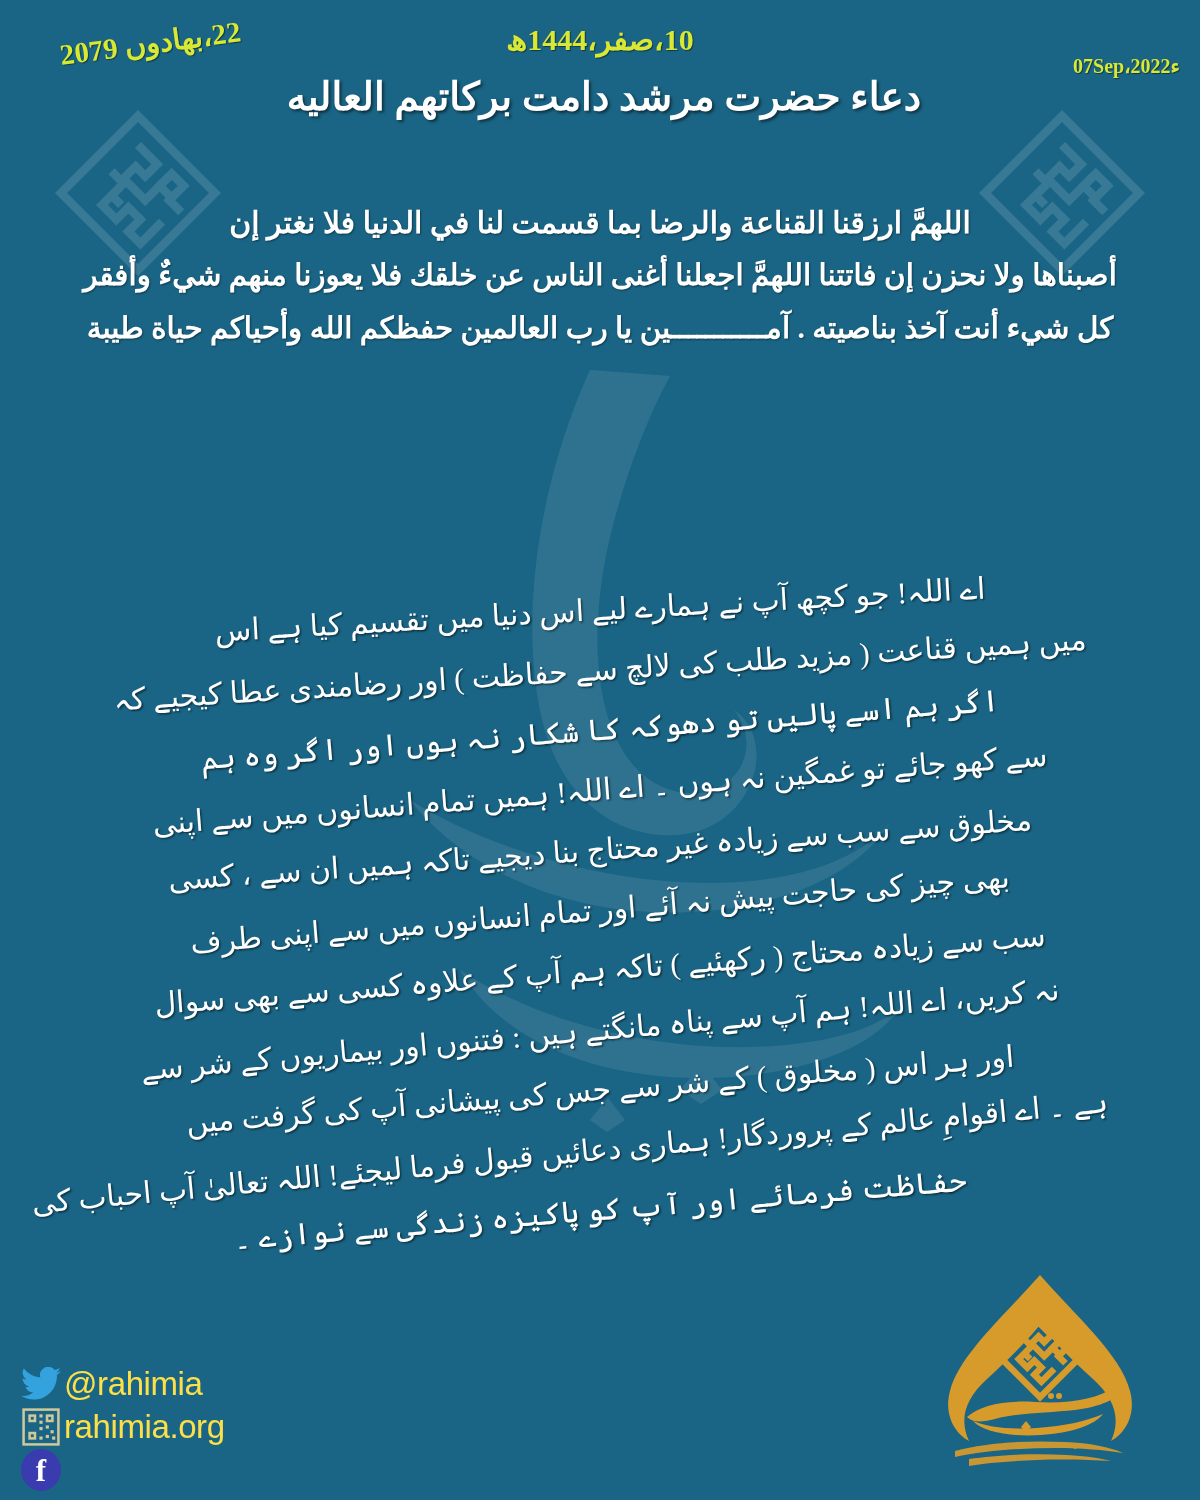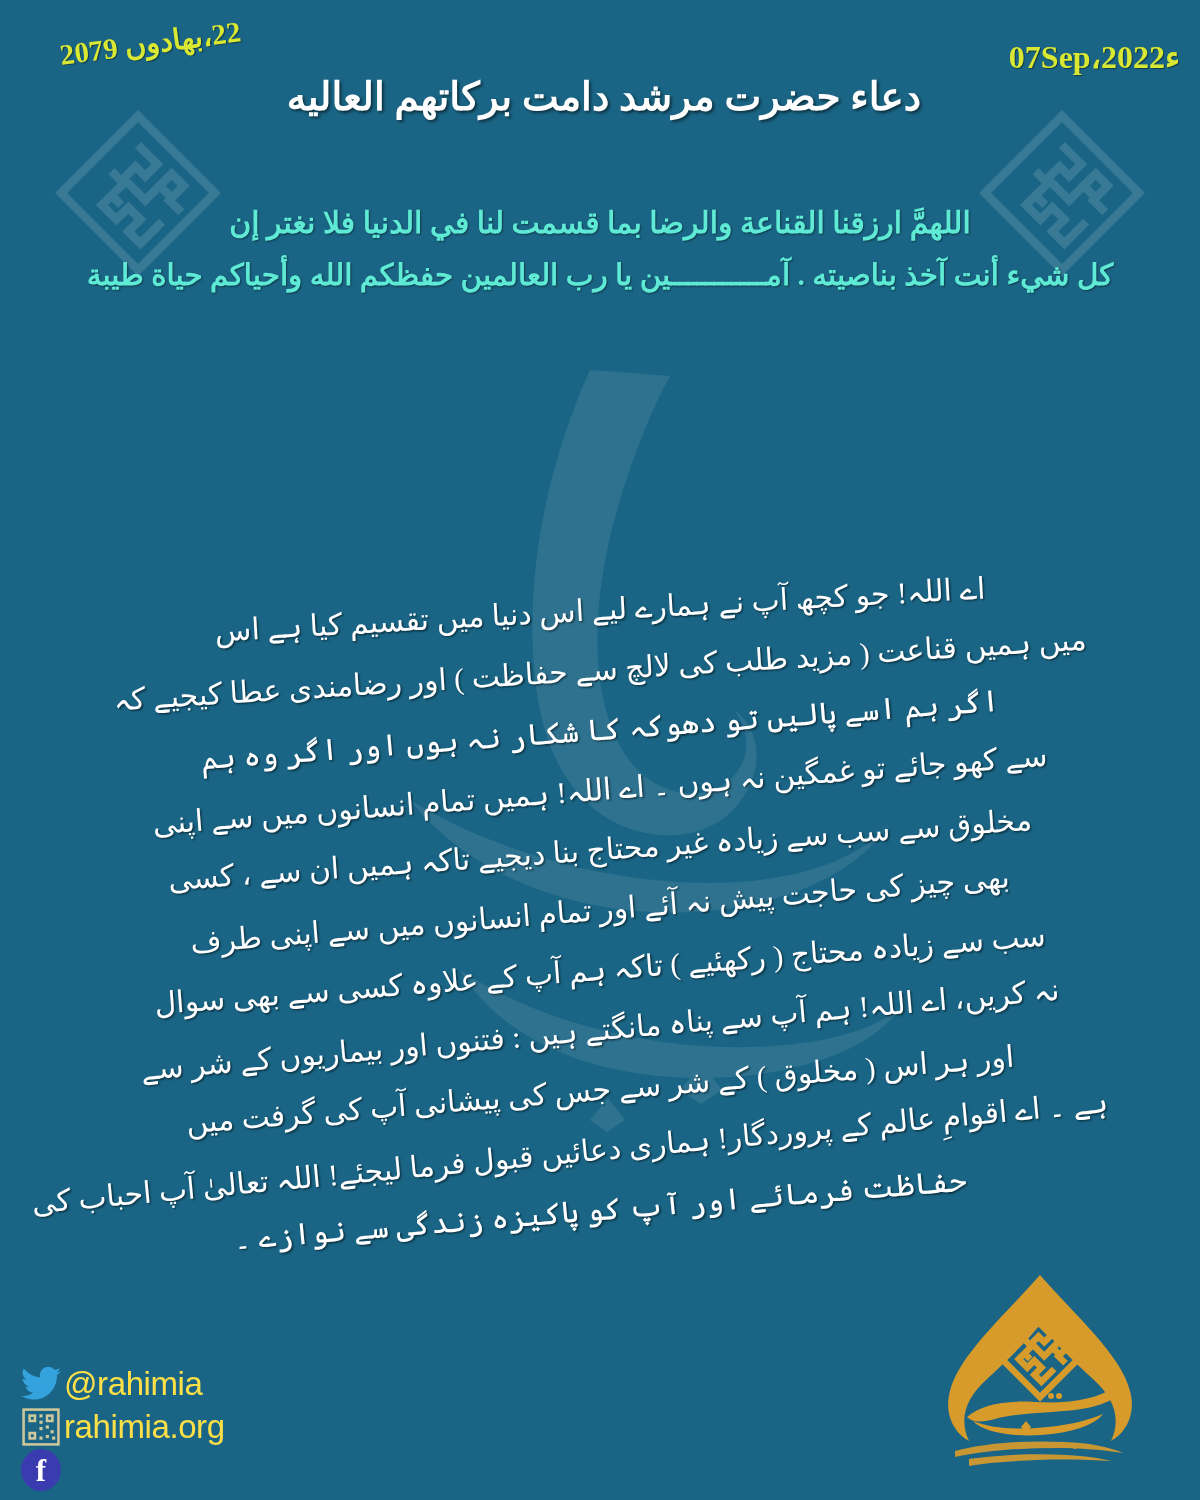--- a/index.html
+++ b/index.html
@@ -31,21 +31,21 @@
     position:absolute;
     color:#d9e832;
     font-family:"Liberation Serif", serif;
     font-weight:bold;
     text-shadow:1px 1px 1px rgba(0,0,0,.45);
     white-space:nowrap;
     direction:rtl;
   }
   .date-hijri { left:0; right:0; top:22px; text-align:center; font-size:30px; }
   .date-desi  { left:60px; top:38px; font-size:29px; transform:rotate(-7.5deg); transform-origin:left center; }
-  .date-greg  { right:20px; top:38px; font-size:32px; direction:ltr; }
+  .date-greg  { right:20px; top:54px; font-size:20px; direction:ltr; }
 
   
   .title-bar {
     position:absolute; top:74px; left:4px; width:1200px;
     text-align:center; z-index:4;
   }
   .main-title {
     display:inline-block;
     color:#ffffff;
     font-family:"Liberation Serif", serif;
@@ -55,21 +55,21 @@
     direction:rtl;
     text-shadow:2px 2px 3px rgba(0,0,0,.5);
   }
 
   
   .arabic-block {
     position:absolute; top:196px; left:60px; width:1080px;
     z-index:4; text-align:center; direction:rtl;
   }
   .arabic-line {
-    color:#5eead4;
+    color:#ffffff;
     font-family:"Liberation Serif", serif;
     font-weight:bold;
     font-size:31px;
     line-height:53px;
     letter-spacing:-0.5px;
     white-space:nowrap;
     text-shadow:1px 1px 2px rgba(0,0,0,.42);
     transform-origin:center center;
   }
   .al1 { font-size:30px; }
@@ -181,30 +181,32 @@
       <rect x="18" y="18" width="64" height="64"></rect>
       <path d="M30 30 h16 v10 h-8 v10 h18 v-22 h10 v12 h10"></path>
       <path d="M30 52 h10 v18 h12 v-10 h10 v10 h10 v-18"></path>
       <path d="M56 30 v8 h10"></path>
       <path d="M40 62 h8"></path>
     </g>
   </svg>
 </div>
 
 <div class="header-dates">
+  <div class="date date-hijri">10،صفر،1444ھ</div>
   <div class="date date-desi">22،بھادوں 2079</div>
   <div class="date date-greg">07Sep،2022ء</div>
 </div>
 
 <div class="title-bar">
   <div class="main-title">دعاء حضرت مرشد دامت بركاتهم العالیه</div>
 </div>
 
 <div class="arabic-block">
   <div class="arabic-line al1">اللهمَّ ارزقنا القناعة والرضا بما قسمت لنا في الدنيا فلا نغتر إن</div>
+  <div class="arabic-line al2">أصبناها ولا نحزن إن فاتتنا اللهمَّ اجعلنا أغنى الناس عن خلقك فلا يعوزنا منهم شيءٌ وأفقر</div>
   <div class="arabic-line al4">كل شيء أنت آخذ بناصيته . آمـــــــــــين يا رب العالمين حفظكم الله وأحياكم حياة طيبة</div>
 </div>
 
 <div class="urdu-block">
   <div class="urdu-line ul1">اے اللہ! جو کچھ آپ نے ہمارے لیے اس دنیا میں تقسیم کیا ہے اس</div>
   <div class="urdu-line ul2">میں ہمیں قناعت ( مزید طلب کی لالچ سے حفاظت ) اور رضامندی عطا کیجیے کہ</div>
   <div class="urdu-line ul3">اگر ہم اسے پالیں تو دھوکہ کا شکار نہ ہوں اور اگر وہ ہم</div>
   <div class="urdu-line ul4">سے کھو جائے تو غمگین نہ ہوں ۔ اے اللہ! ہمیں تمام انسانوں میں سے اپنی</div>
   <div class="urdu-line ul5">مخلوق سے سب سے زیادہ غیر محتاج بنا دیجیے تاکہ ہمیں ان سے ، کسی</div>
   <div class="urdu-line ul6">بھی چیز کی حاجت پیش نہ آئے اور تمام انسانوں میں سے اپنی طرف</div>

